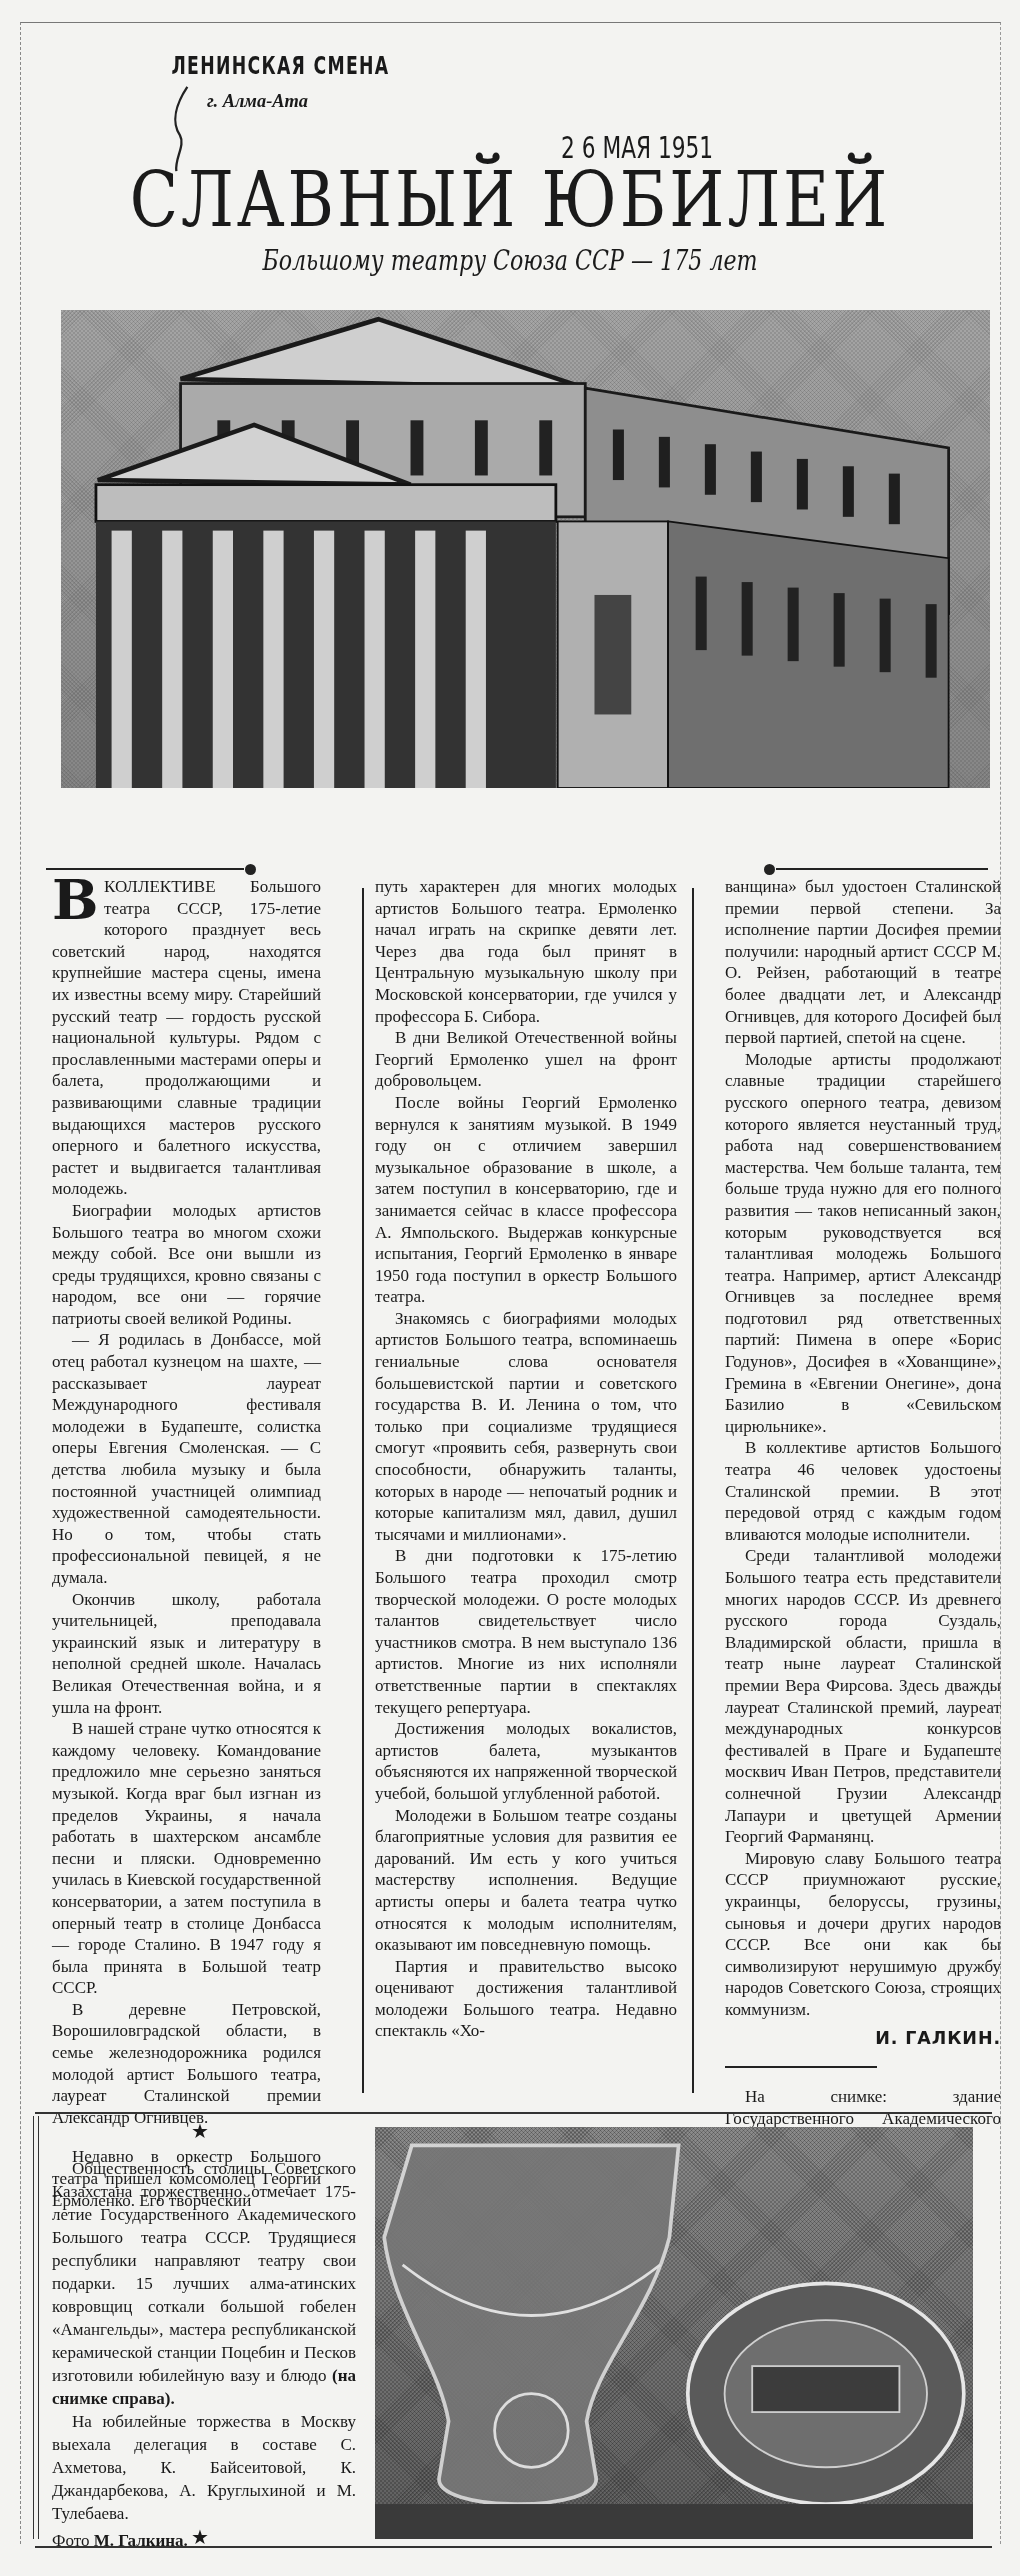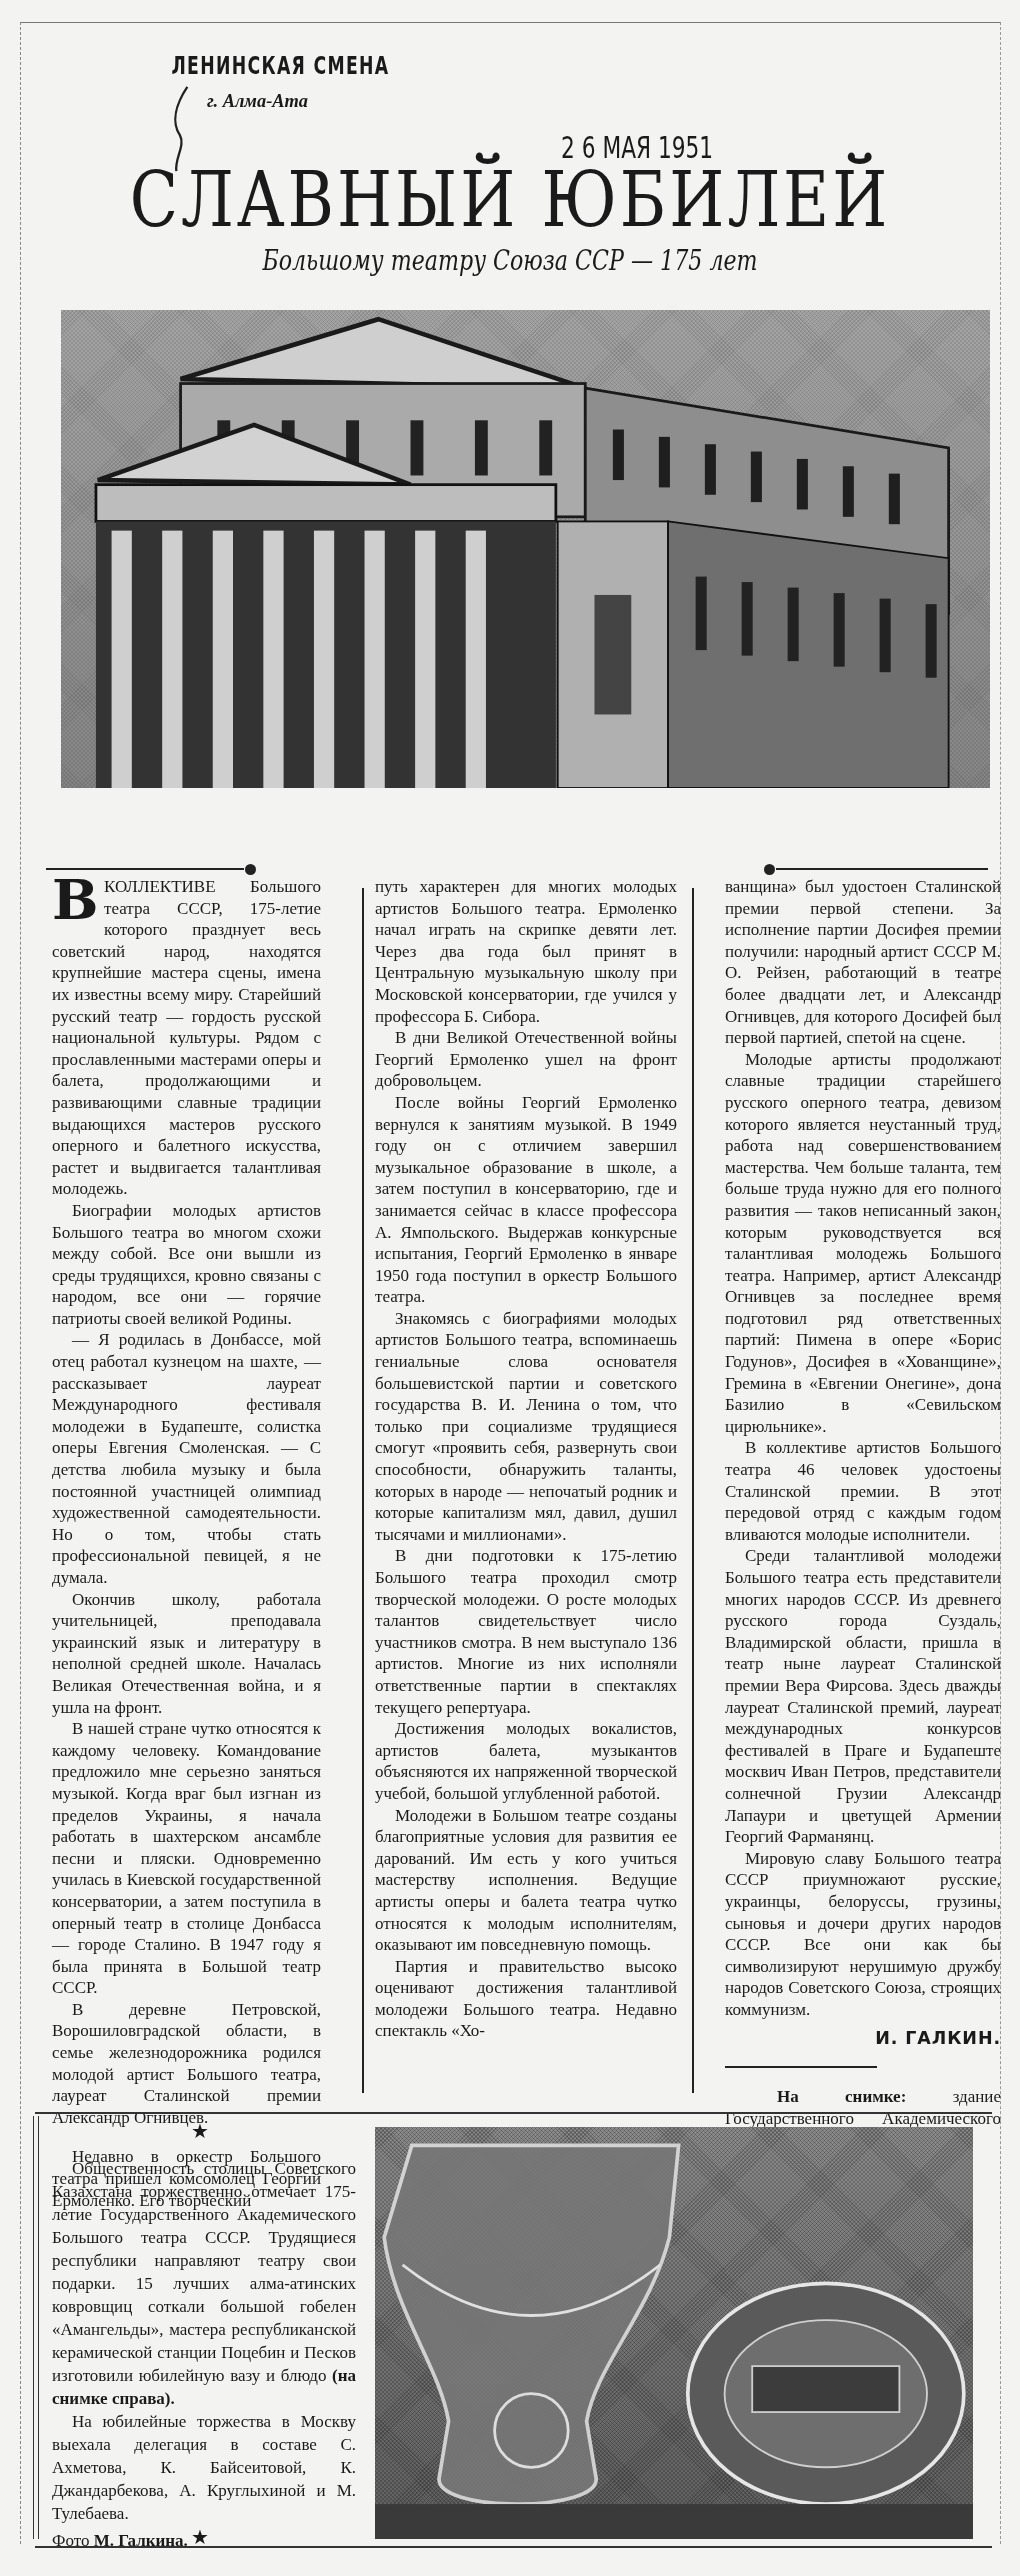--- a/index.html
+++ b/index.html
@@ -48,21 +48,21 @@
   }
   .col p { margin: 0; text-indent: 20px; }
   .col p.first { text-indent: 0; }
   .col1 { left: 52px; width: 269px; }
   .col2 { left: 375px; width: 302px; }
   .col3 { left: 725px; width: 276px; }
   .col-divider { position: absolute; width: 1.8px; background: #222; }
   .dropcap { float: left; font-size: 55px; line-height: 40px; font-weight: bold; margin: 3.7px 5.5px 0 0; font-family: "DejaVu Serif", serif; }
   .byline { text-align: right; font-family: "DejaVu Sans", sans-serif; font-weight: bold; font-size: 17.5px; margin-top: 7.4px; letter-spacing: 0.9px; }
   .caption { margin-top: 40px; text-indent: 20px; font-size: 17px; line-height: 21.6px; }
-  .caption b { font-weight: bold; margin-left: 32px; }
+  .caption b { font-weight: normal; }
   .bottom-box {
     position: absolute; left: 35px; top: 2112px; width: 957px; height: 432px;
     border-top: 2.8px double #333; border-bottom: 2.8px double #333;
   }
   .bottom-left-border { position: absolute; left: 33px; top: 2116px; width: 3.7px; height: 423px; border-left: 1.8px solid #333; border-right: 0.9px solid #333; }
   .bottom-text {
     position: absolute; left: 52px; top: 2157px; width: 304px; font-size: 17px; line-height: 23px; text-align: justify;
   }
   .bottom-text p { margin: 0; text-indent: 20px; }
   .photo-credit { text-align: left; margin-top: 3.7px; }

